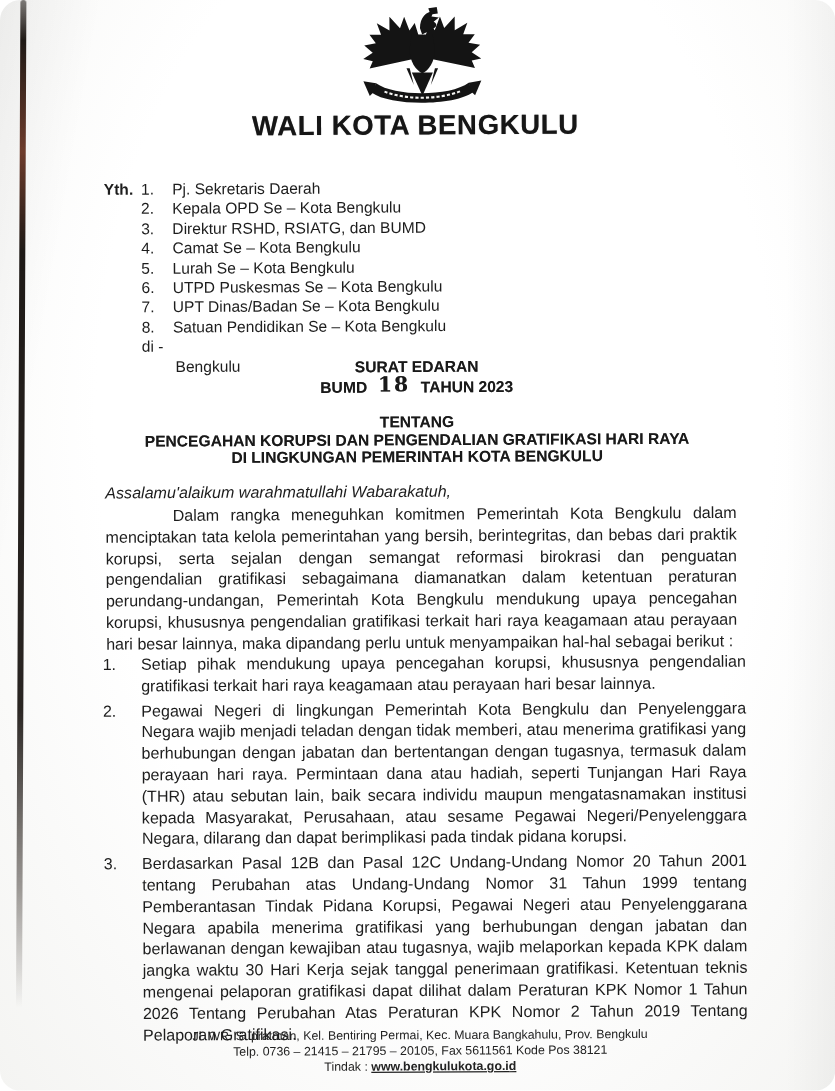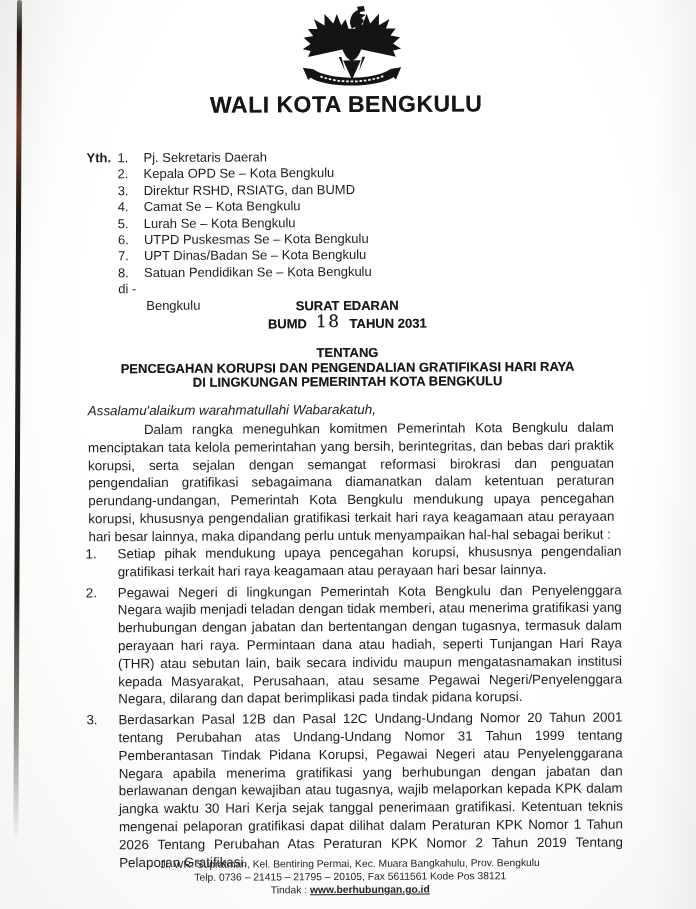--- a/index.html
+++ b/index.html
@@ -2,21 +2,21 @@
 <html><head>
 <meta charset="utf-8">
 <style>
   html,body{margin:0;padding:0;background:#ffffff;}
   .photo{
     position:relative;width:696px;height:909px;overflow:hidden;
     background:
       linear-gradient(100deg, rgba(0,0,0,0.05) 0%, rgba(0,0,0,0) 10%),
       linear-gradient(to left, rgba(0,0,0,0.035) 0%, rgba(0,0,0,0) 6%),
       radial-gradient(ellipse at 52% 38%, #ffffff 55%, #f4f4f2 100%);
-    font-family:"Liberation Sans", sans-serif;color:#1d1d1d;
+    font-family:"Liberation Sans", sans-serif;color:#1d1d1d;border-radius:17px;
   }
   
   .edge-line{
     position:absolute;left:17px;top:0;width:5px;height:840px;border-radius:3px;
     background:linear-gradient(to bottom,
       rgba(30,24,20,0.55) 0%, rgba(20,14,10,0.95) 4%,
       rgba(95,40,22,0.9) 15%, rgba(18,13,10,0.95) 25%,
       rgba(18,13,10,0.9) 70%, rgba(40,32,26,0.45) 88%, rgba(40,32,26,0) 100%);
     transform:rotate(0.25deg);transform-origin:top center;filter:blur(0.4px);
   }
@@ -34,21 +34,21 @@
   .r-place{margin-left:59px;}
   .subject{
     position:absolute;top:299px;left:0;width:100%;text-align:center;
     font-size:13px;font-weight:bold;line-height:14.5px;color:#191919;
     text-shadow:0 0 0.4px rgba(0,0,0,0.5);
   }
   .nomor-line{margin-top:1px;}
   .nomor-line .pre{margin-right:9px;}
   .nomor-line .suf{margin-left:9px;}
   .handwritten{
-    font-family:"DejaVu Serif", serif;font-weight:400;font-size:17px;
+    font-family:"DejaVu Serif", serif;font-weight:700;font-size:17px;
     letter-spacing:1.5px;position:relative;top:-1px;
   }
   .tentang{margin-top:15px;}
   .body-greeting{position:absolute;top:402px;left:88px;font-size:13.4px;font-style:italic;}
   .body-opening{
     position:absolute;top:420px;left:88px;width:526px;
     font-size:13.4px;line-height:17.8px;text-align:justify;text-indent:56px;
   }
   .points{position:absolute;top:544px;left:85px;width:536px;font-size:13.4px;}
   .point{display:grid;grid-template-columns:32px auto;margin-bottom:3px;}
@@ -137,21 +137,21 @@
         <span class="c2">8.</span>
         <span class="c3">Satuan Pendidikan Se – Kota Bengkulu</span>
       </div>
       <div class="r-di">di -</div>
       <div class="r-place">Bengkulu</div>
     </div>
 
     <div class="subject">
       <div>SURAT EDARAN</div>
       <div class="nomor-line">
-        <span class="pre">BUMD</span><span class="handwritten">18</span><span class="suf">TAHUN 2031</span>
+        <span class="pre">BUMD</span><span class="handwritten">18</span><span class="suf">TAHUN 2023</span>
       </div>
       <div class="tentang">TENTANG</div>
       <div>PENCEGAHAN KORUPSI DAN PENGENDALIAN GRATIFIKASI HARI RAYA</div>
       <div>DI LINGKUNGAN PEMERINTAH KOTA BENGKULU</div>
     </div>
 
     <div class="body-greeting">Assalamu'alaikum warahmatullahi Wabarakatuh,</div>
     <div class="body-opening">Dalam rangka meneguhkan komitmen Pemerintah Kota Bengkulu dalam menciptakan tata kelola pemerintahan yang bersih, berintegritas, dan bebas dari praktik korupsi, serta sejalan dengan semangat reformasi birokrasi dan penguatan pengendalian gratifikasi sebagaimana diamanatkan dalam ketentuan peraturan perundang-undangan, Pemerintah Kota Bengkulu mendukung upaya pencegahan korupsi, khususnya pengendalian gratifikasi terkait hari raya keagamaan atau perayaan hari besar lainnya, maka dipandang perlu untuk menyampaikan hal-hal sebagai berikut :</div>
 
     <div class="points">
@@ -167,18 +167,18 @@
         <span class="p-no">3.</span>
         <div class="p-text">Berdasarkan Pasal 12B dan Pasal 12C Undang-Undang Nomor 20 Tahun 2001 tentang Perubahan atas Undang-Undang Nomor 31 Tahun 1999 tentang Pemberantasan Tindak Pidana Korupsi, Pegawai Negeri atau Penyelenggarana Negara apabila menerima gratifikasi yang berhubungan dengan jabatan dan berlawanan dengan kewajiban atau tugasnya, wajib melaporkan kepada KPK dalam jangka waktu 30 Hari Kerja sejak tanggal penerimaan gratifikasi. Ketentuan teknis mengenai pelaporan gratifikasi dapat dilihat dalam Peraturan KPK Nomor 1 Tahun 2026 Tentang Perubahan Atas Peraturan KPK Nomor 2 Tahun 2019 Tentang Pelaporan Gratifikasi.</div>
       </div>
     </div>
 
     <div class="footer">
       <div>Jl. WR. Supratman, Kel. Bentiring Permai, Kec. Muara Bangkahulu, Prov. Bengkulu</div>
       <div>Telp. 0736 – 21415 – 21795 – 20105, Fax 5611561 Kode Pos 38121</div>
       <div>
         <span>Tindak :</span>
-        <span class="site-url">www.berhubungan.go.id</span>
+        <span class="site-url">www.bengkulukota.go.id</span>
       </div>
     </div>
 
   </div>
 </div>
 
 </body></html>

